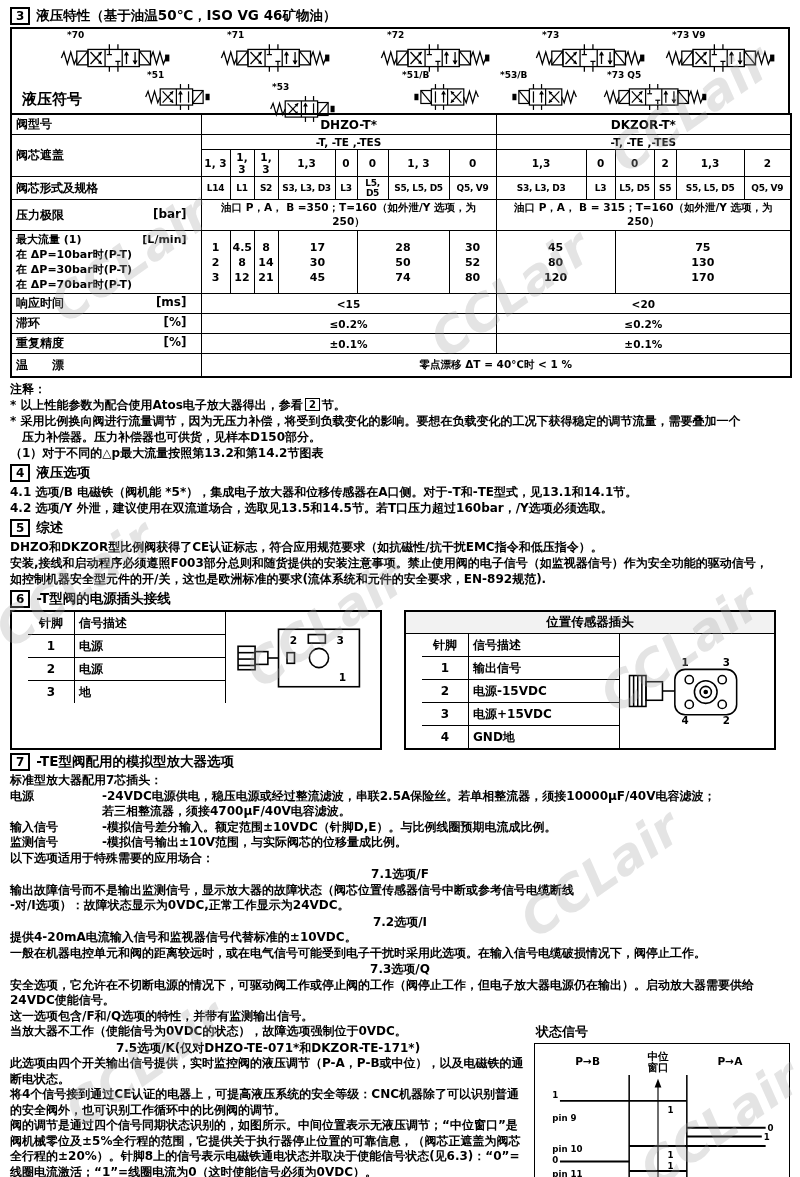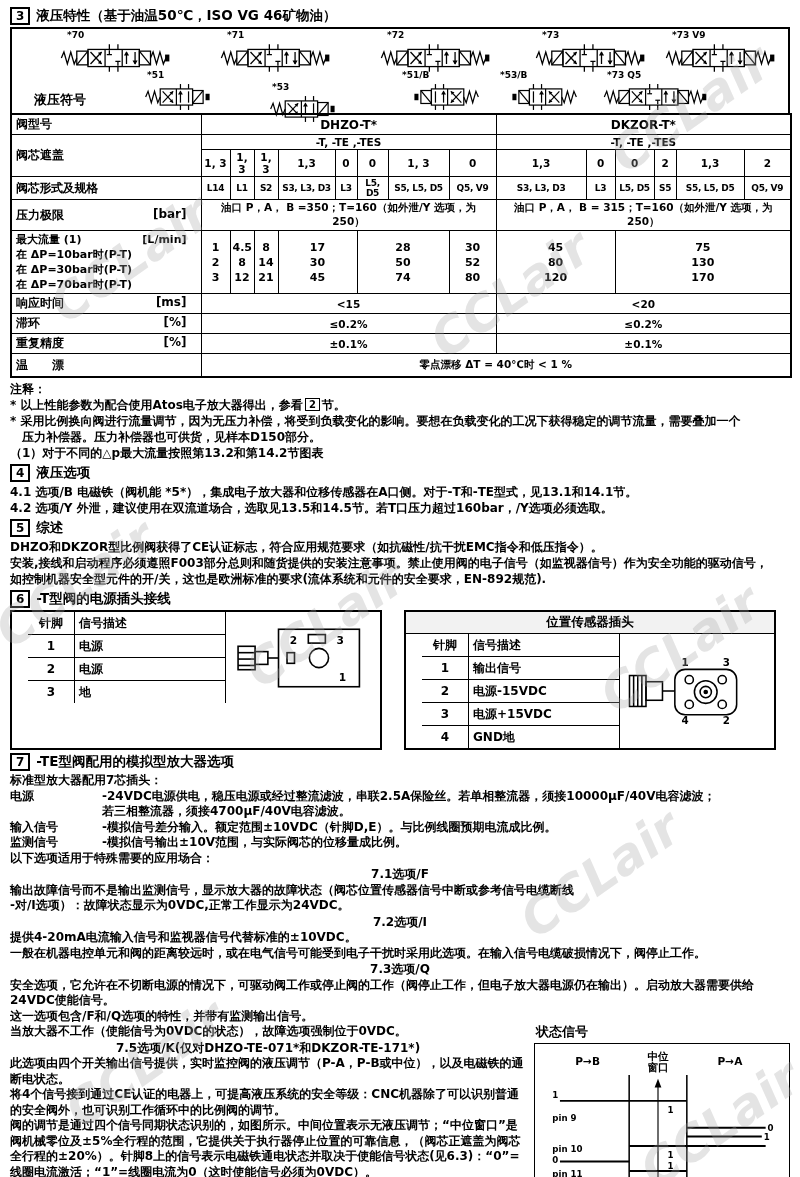--- a/index.html
+++ b/index.html
@@ -7,21 +7,21 @@
        font-family:"DejaVu Sans","Liberation Sans",sans-serif;font-weight:700;}
   .page{position:absolute;inset:0;padding:4px 10px;box-sizing:border-box;}
   .wm{position:absolute;font-size:50px;font-style:italic;font-weight:700;color:rgba(165,165,165,.30);
       transform:rotate(-35deg);pointer-events:none;z-index:9;white-space:nowrap;}
   .sec-h{display:flex;align-items:center;gap:6px;font-size:13.5px;margin:3px 0 2px 0;}
   .sec-num{border:2px solid #000;padding:0 4px;font-size:12px;line-height:14px;}
   
   .sympanel{position:relative;border:2px solid #000;height:84px;margin-bottom:-2px;background:#fff;}
   .valve{position:absolute;}
   .vlabel{display:block;font-size:9px;line-height:9px;margin:0 0 0 10px;}
-  .symrowlabel{position:absolute;left:22px;bottom:4px;font-size:13px;}
+  .symrowlabel{position:absolute;left:10px;bottom:4px;font-size:15px;}
   svg{display:block;}
   .vs line,.vs path,.vs rect,.vs circle{stroke:#000;fill:none;stroke-width:1.5;}
   .vs .fill{fill:#000;}
   
   table.main{border-collapse:collapse;width:780px;table-layout:fixed;border:2px solid #000;}
   table.main td{border:1.5px solid #000;text-align:center;padding:1px 2px;font-size:10.5px;overflow:hidden;}
   table.main td.lbl{text-align:left;font-size:12px;padding-left:4px;}
   .lu{display:flex;justify-content:space-between;padding-right:12px;}
   td.sub{border-bottom:none;font-size:9.5px;padding:0;}
   td.vtop{border-top:none;}

